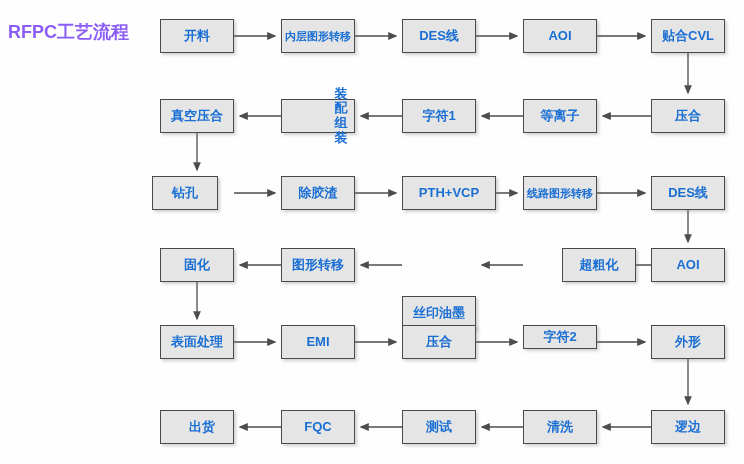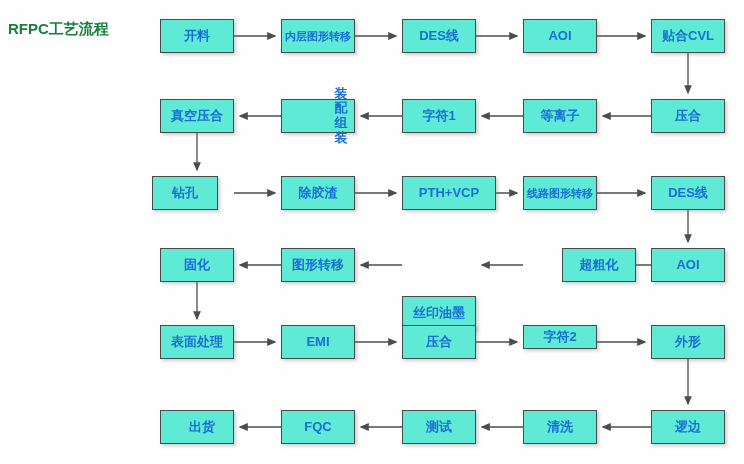--- a/index.html
+++ b/index.html
@@ -12,30 +12,30 @@
     width: 744px;
     height: 464px;
     background: #fefefe;
     font-family: "Liberation Sans", "DejaVu Sans", sans-serif;
     overflow: hidden;
   }
   #title {
     position: absolute;
     left: 8px;
     top: 20px;
-    font-size: 15px;
+    font-size: 18px;
     font-weight: bold;
-    color: #15803d;
+    color: #8b5cf6;
     letter-spacing: 0px;
     white-space: nowrap;
   }
   .node {
     position: absolute;
     box-sizing: border-box;
-    background: #5eead4;
+    background: #e5e5e5;
     border: 1px solid #4a4a4a;
     box-shadow: 2px 2px 3px rgba(120,120,120,0.35);
     display: flex;
     align-items: center;
     justify-content: center;
     text-align: center;
     color: #1a6fd4;
     font-weight: bold;
     line-height: 1.12;
     padding: 0 2px;

